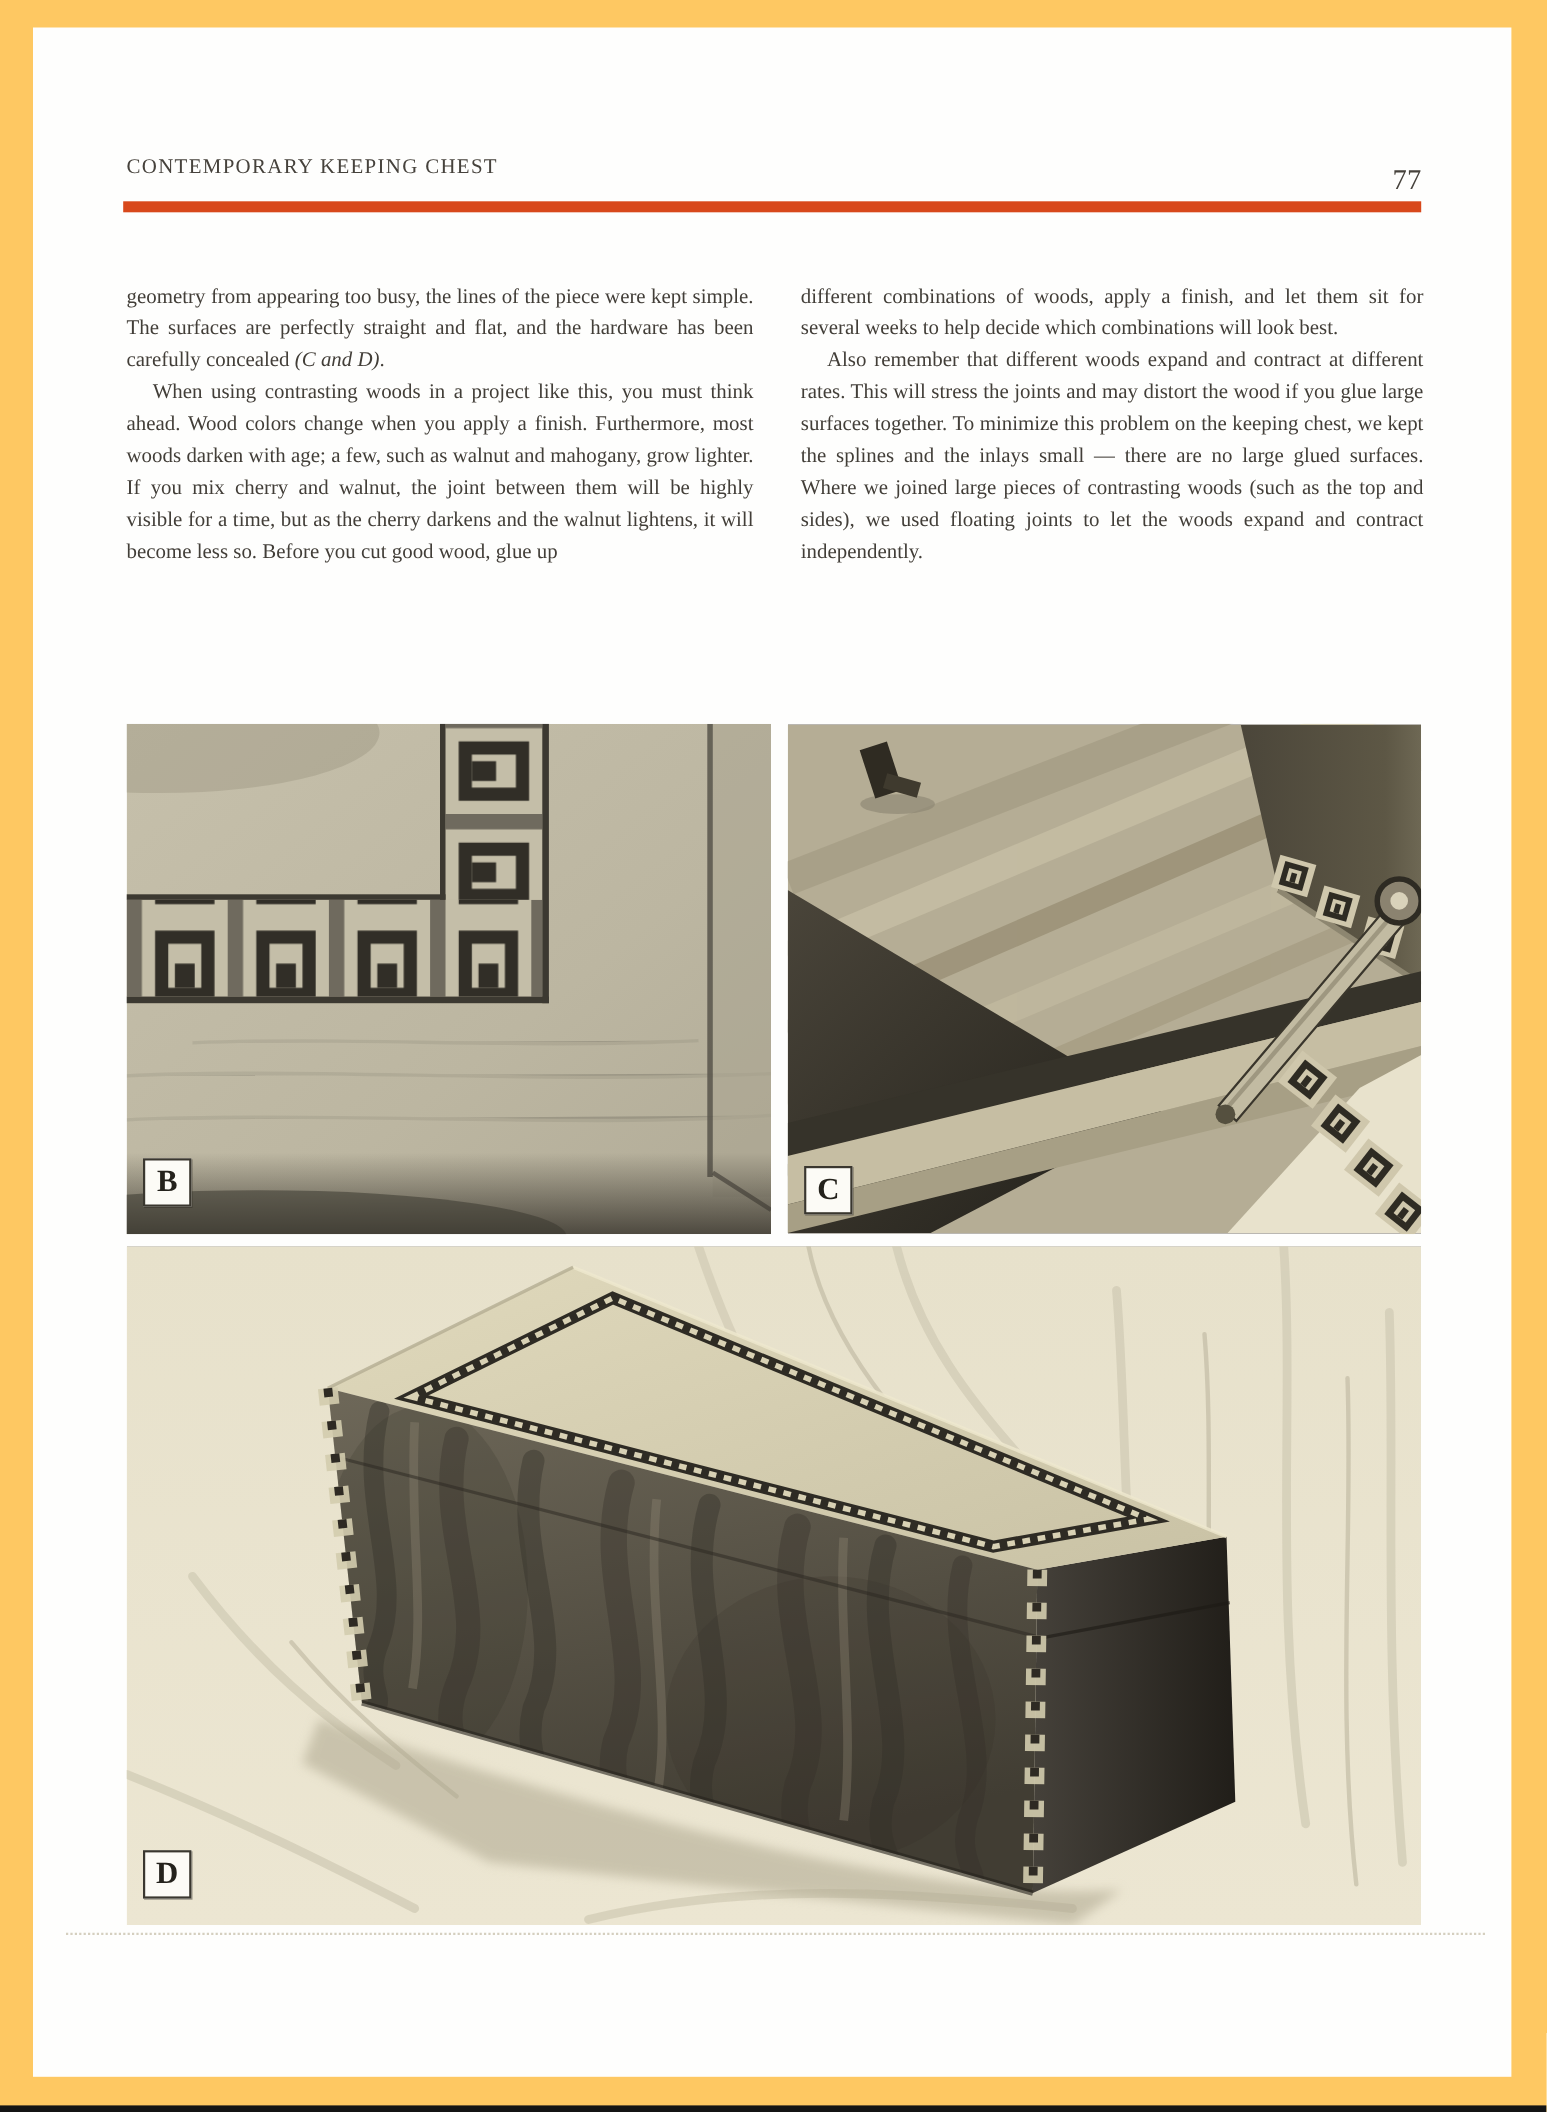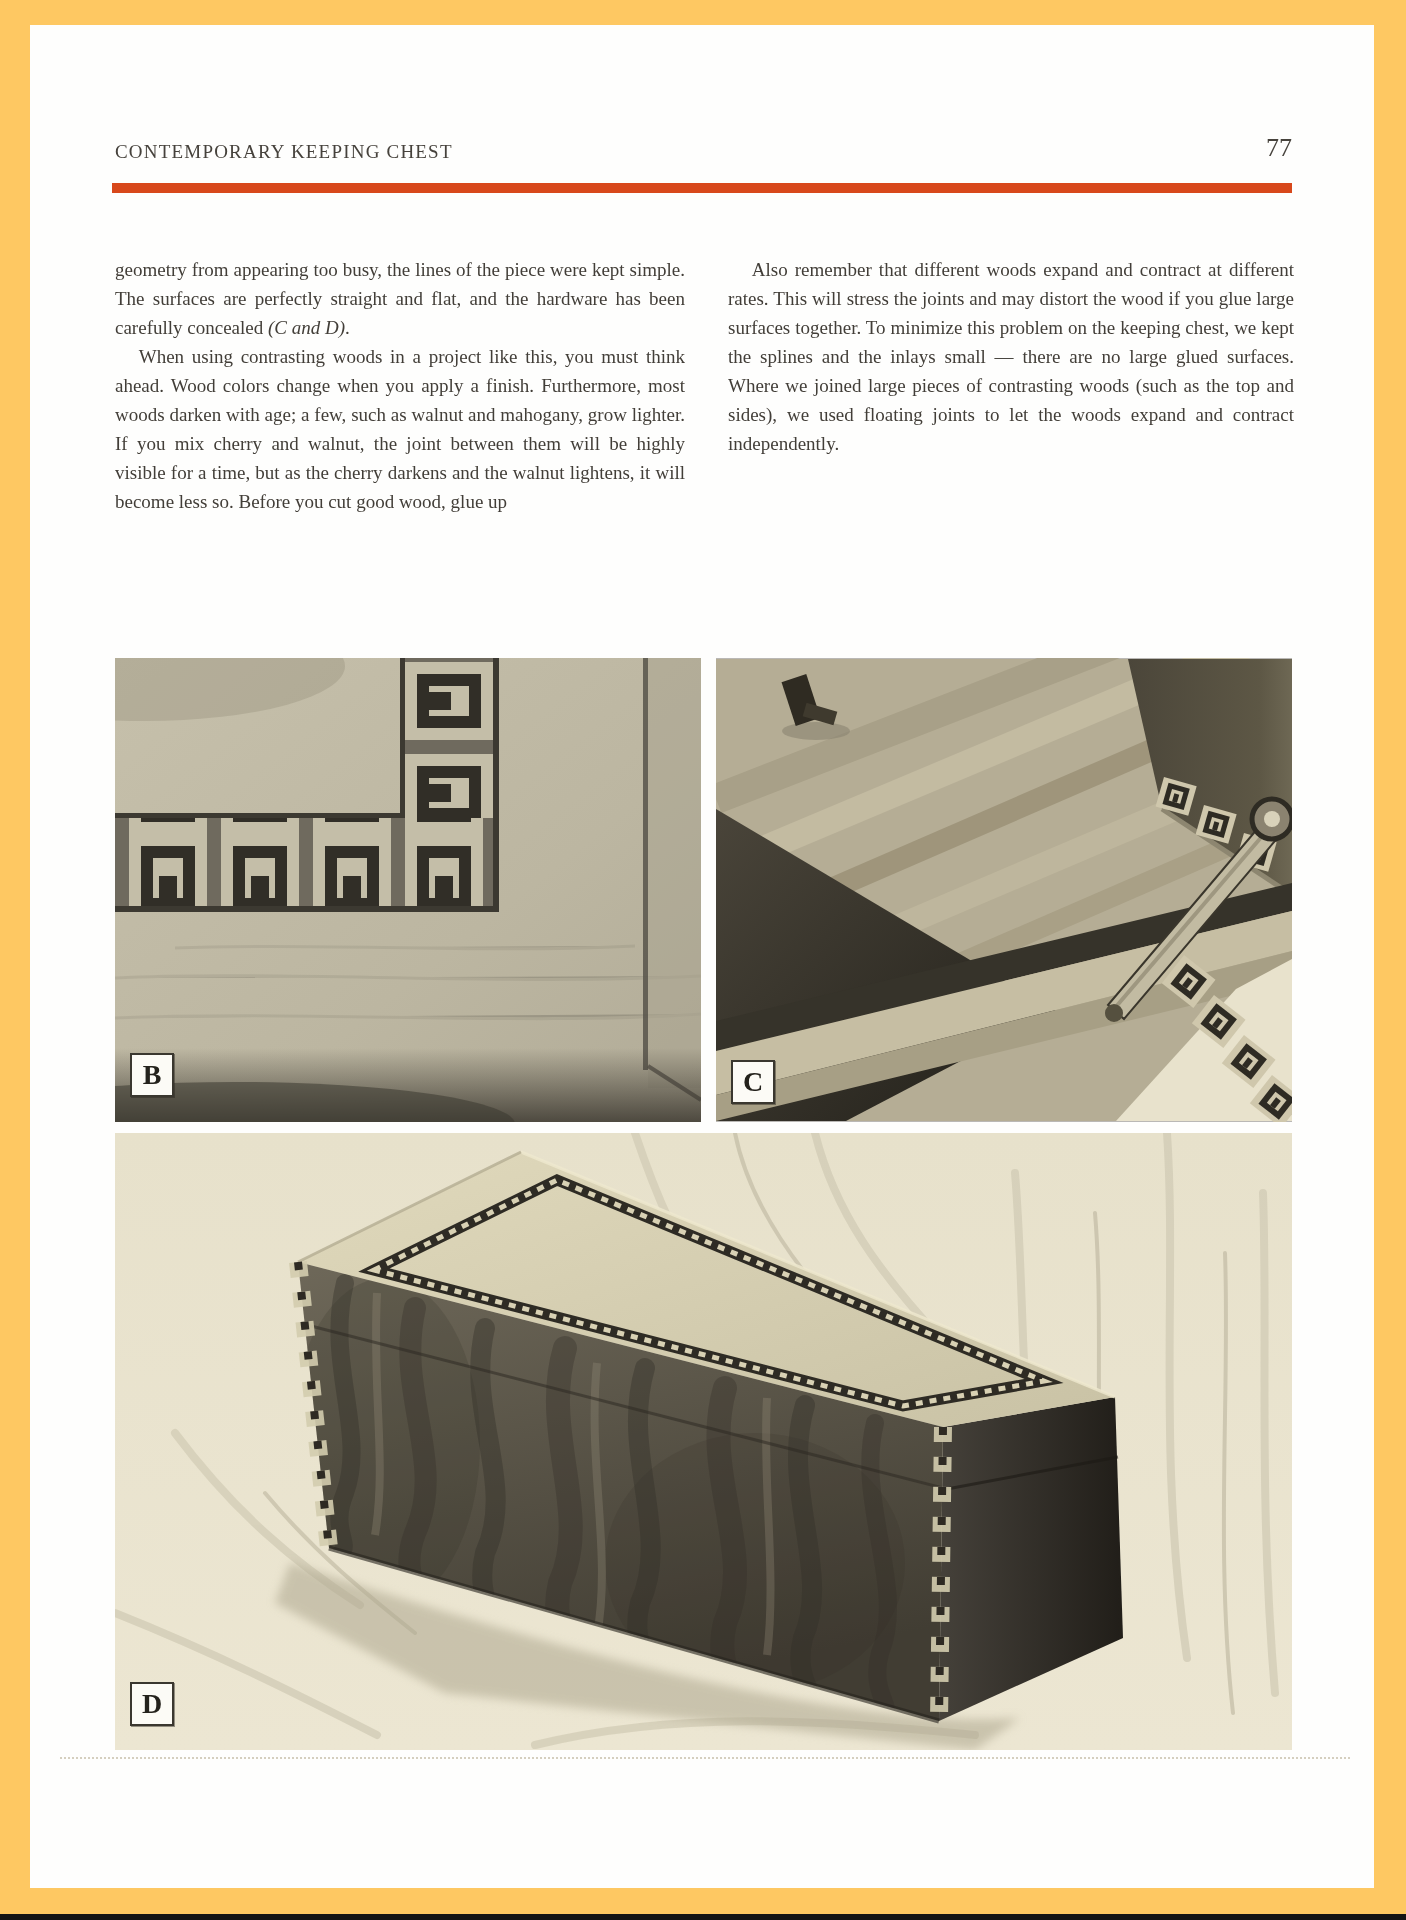--- a/index.html
+++ b/index.html
@@ -13,21 +13,21 @@
     background:var(--page,#FEFEFD);
   }
   .bottom-black{
     position:absolute;left:0;bottom:0;width:1406px;height:6px;background:#141414;
   }
   .running-head{
     position:absolute;left:85px;top:116px;width:1180px;
     font-size:19px;letter-spacing:1.2px;color:#46423C;
   }
   .page-number{
-    position:absolute;left:1082px;top:108px;width:180px;text-align:right;
+    position:absolute;left:1082px;top:124px;width:180px;text-align:right;
     font-size:26px;color:#46423C;
   }
   .head-rule{
     position:absolute;left:82px;top:158px;width:1180px;height:10px;
     background:var(--rule,#D8481B);
   }
   .col{
     position:absolute;top:230px;width:570px;
     font-size:19px;line-height:29px;color:var(--text,#423E38);
     text-align:justify;
@@ -68,20 +68,21 @@
   <div class="running-head">CONTEMPORARY KEEPING CHEST</div>
   <div class="page-number">77</div>
   <div class="head-rule"></div>
 
   <div class="col col-left">
     <p><span>geometry from appearing too busy, the lines of the piece were kept simple. The surfaces are perfectly straight and flat, and the hardware has been carefully concealed </span><span class="ital">(C and D)</span><span>.</span></p>
     <p class="indent">When using contrasting woods in a project like this, you must think ahead. Wood colors change when you apply a finish. Furthermore, most woods darken with age; a few, such as walnut and mahogany, grow lighter. If you mix cherry and walnut, the joint between them will be highly visible for a time, but as the cherry darkens and the walnut lightens, it will become less so. Before you cut good wood, glue up</p>
   </div>
 
   <div class="col col-right">
+    <p>different combinations of woods, apply a finish, and let them sit for several weeks to help decide which combinations will look best.</p>
     <p class="indent">Also remember that different woods expand and contract at different rates. This will stress the joints and may distort the wood if you glue large surfaces together. To minimize this problem on the keeping chest, we kept the splines and the inlays small — there are no large glued surfaces. Where we joined large pieces of contrasting woods (such as the top and sides), we used floating joints to let the woods expand and contract independently.</p>
   </div>
 
   <div class="photo photo-b">
     <svg width="586" height="464" viewBox="0 0 586 464" xmlns="http://www.w3.org/2000/svg">
       <defs>
         <linearGradient id="bgB" x1="0" y1="0" x2="1" y2="1">
           <stop offset="0" stop-color="#c6c0ab"></stop>
             <stop offset="0.6" stop-color="#bcb6a1"></stop>
             <stop offset="1" stop-color="#b1ab97"></stop>

